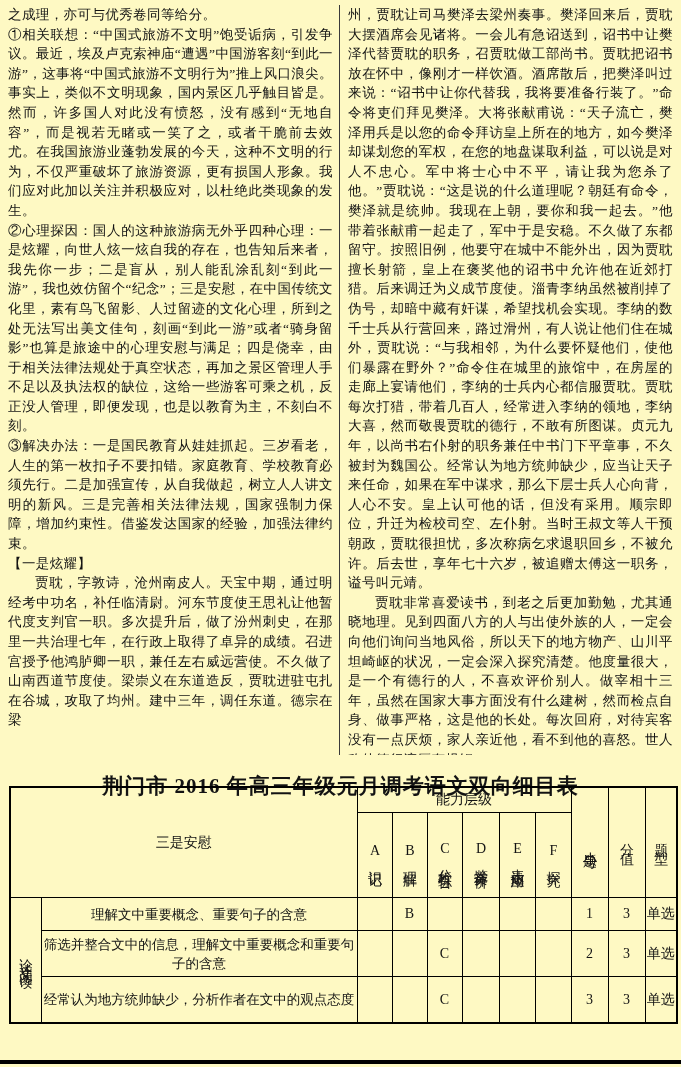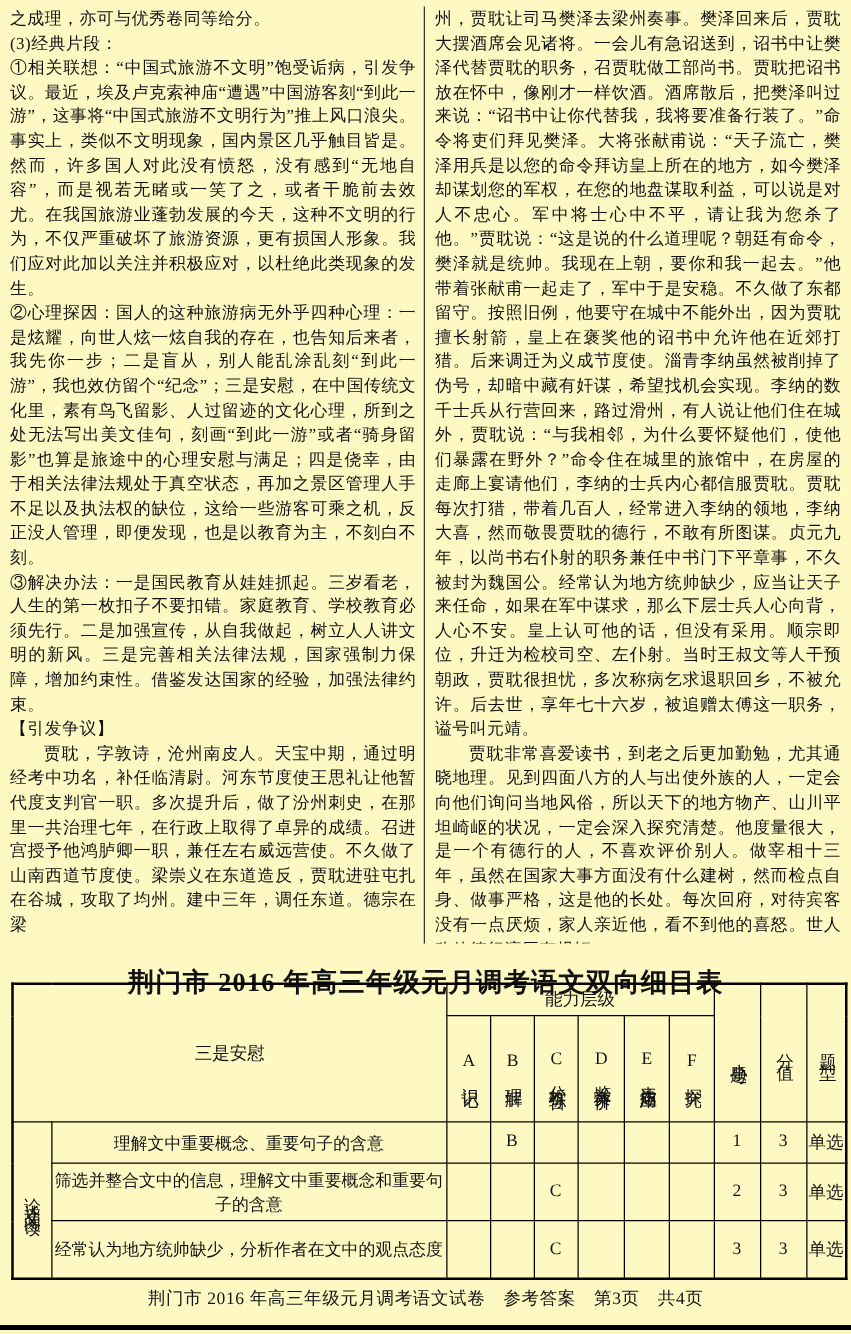--- a/index.html
+++ b/index.html
@@ -87,25 +87,24 @@
   }
 </style>
 </head>
 <body>
 
 <div class="page">
 
   <div class="text-area">
     <div class="col left">
       <p>之成理，亦可与优秀卷同等给分。</p>
-      <p>(3)经典片段：</p>
       <p>①相关联想：“中国式旅游不文明”饱受诟病，引发争议。最近，埃及卢克索神庙“遭遇”中国游客刻“到此一游”，这事将“中国式旅游不文明行为”推上风口浪尖。事实上，类似不文明现象，国内景区几乎触目皆是。然而，许多国人对此没有愤怒，没有感到“无地自容”，而是视若无睹或一笑了之，或者干脆前去效尤。在我国旅游业蓬勃发展的今天，这种不文明的行为，不仅严重破坏了旅游资源，更有损国人形象。我们应对此加以关注并积极应对，以杜绝此类现象的发生。</p>
       <p>②心理探因：国人的这种旅游病无外乎四种心理：一是炫耀，向世人炫一炫自我的存在，也告知后来者，我先你一步；二是盲从，别人能乱涂乱刻“到此一游”，我也效仿留个“纪念”；三是安慰，在中国传统文化里，素有鸟飞留影、人过留迹的文化心理，所到之处无法写出美文佳句，刻画“到此一游”或者“骑身留影”也算是旅途中的心理安慰与满足；四是侥幸，由于相关法律法规处于真空状态，再加之景区管理人手不足以及执法权的缺位，这给一些游客可乘之机，反正没人管理，即便发现，也是以教育为主，不刻白不刻。</p>
       <p>③解决办法：一是国民教育从娃娃抓起。三岁看老，人生的第一枚扣子不要扣错。家庭教育、学校教育必须先行。二是加强宣传，从自我做起，树立人人讲文明的新风。三是完善相关法律法规，国家强制力保障，增加约束性。借鉴发达国家的经验，加强法律约束。</p>
-      <p>【引发争议】</p>
+      <p>【一是炫耀】</p>
       <p class="ind">贾耽，字敦诗，沧州南皮人。天宝中期，通过明经考中功名，补任临清尉。河东节度使王思礼让他暂代度支判官一职。多次提升后，做了汾州刺史，在那里一共治理七年，在行政上取得了卓异的成绩。召进宫授予他鸿胪卿一职，兼任左右威远营使。不久做了山南西道节度使。梁崇义在东道造反，贾耽进驻屯扎在谷城，攻取了均州。建中三年，调任东道。德宗在梁</p>
     </div>
     <div class="col right">
       <p>州，贾耽让司马樊泽去梁州奏事。樊泽回来后，贾耽大摆酒席会见诸将。一会儿有急诏送到，诏书中让樊泽代替贾耽的职务，召贾耽做工部尚书。贾耽把诏书放在怀中，像刚才一样饮酒。酒席散后，把樊泽叫过来说：“诏书中让你代替我，我将要准备行装了。”命令将吏们拜见樊泽。大将张献甫说：“天子流亡，樊泽用兵是以您的命令拜访皇上所在的地方，如今樊泽却谋划您的军权，在您的地盘谋取利益，可以说是对人不忠心。军中将士心中不平，请让我为您杀了他。”贾耽说：“这是说的什么道理呢？朝廷有命令，樊泽就是统帅。我现在上朝，要你和我一起去。”他带着张献甫一起走了，军中于是安稳。不久做了东都留守。按照旧例，他要守在城中不能外出，因为贾耽擅长射箭，皇上在褒奖他的诏书中允许他在近郊打猎。后来调迁为义成节度使。淄青李纳虽然被削掉了伪号，却暗中藏有奸谋，希望找机会实现。李纳的数千士兵从行营回来，路过滑州，有人说让他们住在城外，贾耽说：“与我相邻，为什么要怀疑他们，使他们暴露在野外？”命令住在城里的旅馆中，在房屋的走廊上宴请他们，李纳的士兵内心都信服贾耽。贾耽每次打猎，带着几百人，经常进入李纳的领地，李纳大喜，然而敬畏贾耽的德行，不敢有所图谋。贞元九年，以尚书右仆射的职务兼任中书门下平章事，不久被封为魏国公。经常认为地方统帅缺少，应当让天子来任命，如果在军中谋求，那么下层士兵人心向背，人心不安。皇上认可他的话，但没有采用。顺宗即位，升迁为检校司空、左仆射。当时王叔文等人干预朝政，贾耽很担忧，多次称病乞求退职回乡，不被允许。后去世，享年七十六岁，被追赠太傅这一职务，谥号叫元靖。</p>
       <p class="ind">贾耽非常喜爱读书，到老之后更加勤勉，尤其通晓地理。见到四面八方的人与出使外族的人，一定会向他们询问当地风俗，所以天下的地方物产、山川平坦崎岖的状况，一定会深入探究清楚。他度量很大，是一个有德行的人，不喜欢评价别人。做宰相十三年，虽然在国家大事方面没有什么建树，然而检点自身、做事严格，这是他的长处。每次回府，对待宾客没有一点厌烦，家人亲近他，看不到他的喜怒。世人称他德行淳厚有规矩。</p>
     </div>
   </div>
 
   <div class="tbl-title">荆门市 2016 年高三年级元月调考语文双向细目表</div>
 
@@ -172,16 +171,15 @@
       <td></td>
       <td></td>
       <td></td>
       <td>3</td>
       <td>3</td>
       <td>单选</td>
     </tr>
   </tbody>
     </table>
 
-  <div class="footer">荆门市 2016 年高三年级元月调考语文试卷　参考答案　第3页　共4页</div>
   <div class="bottom-rule"></div>
 
 </div>
 
 </body></html>

